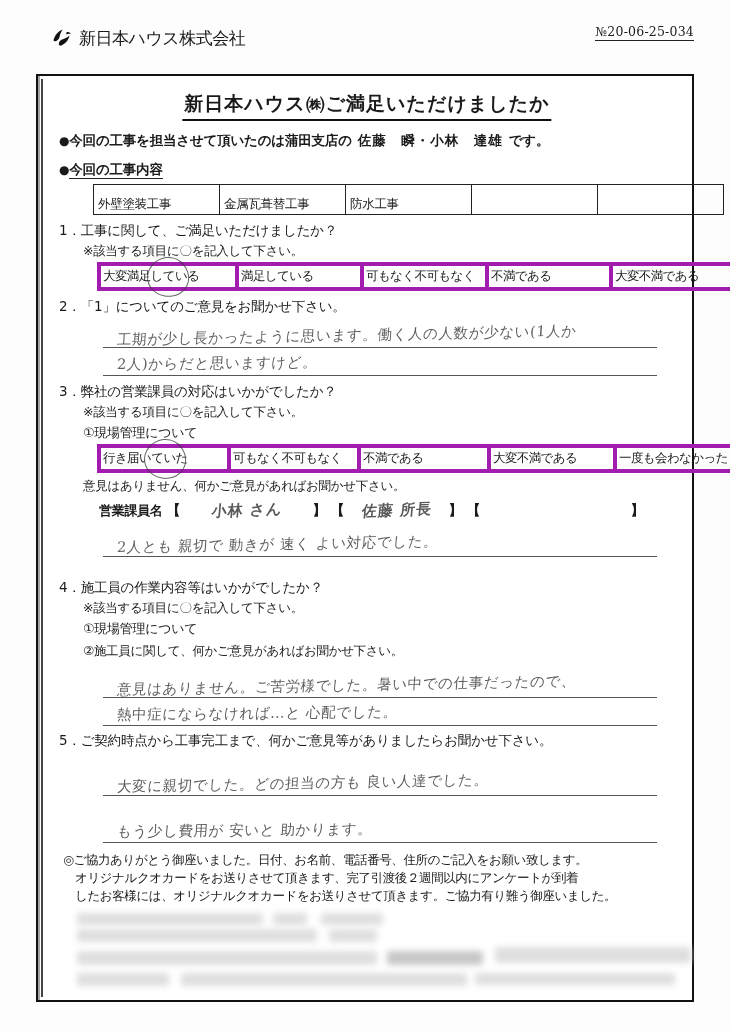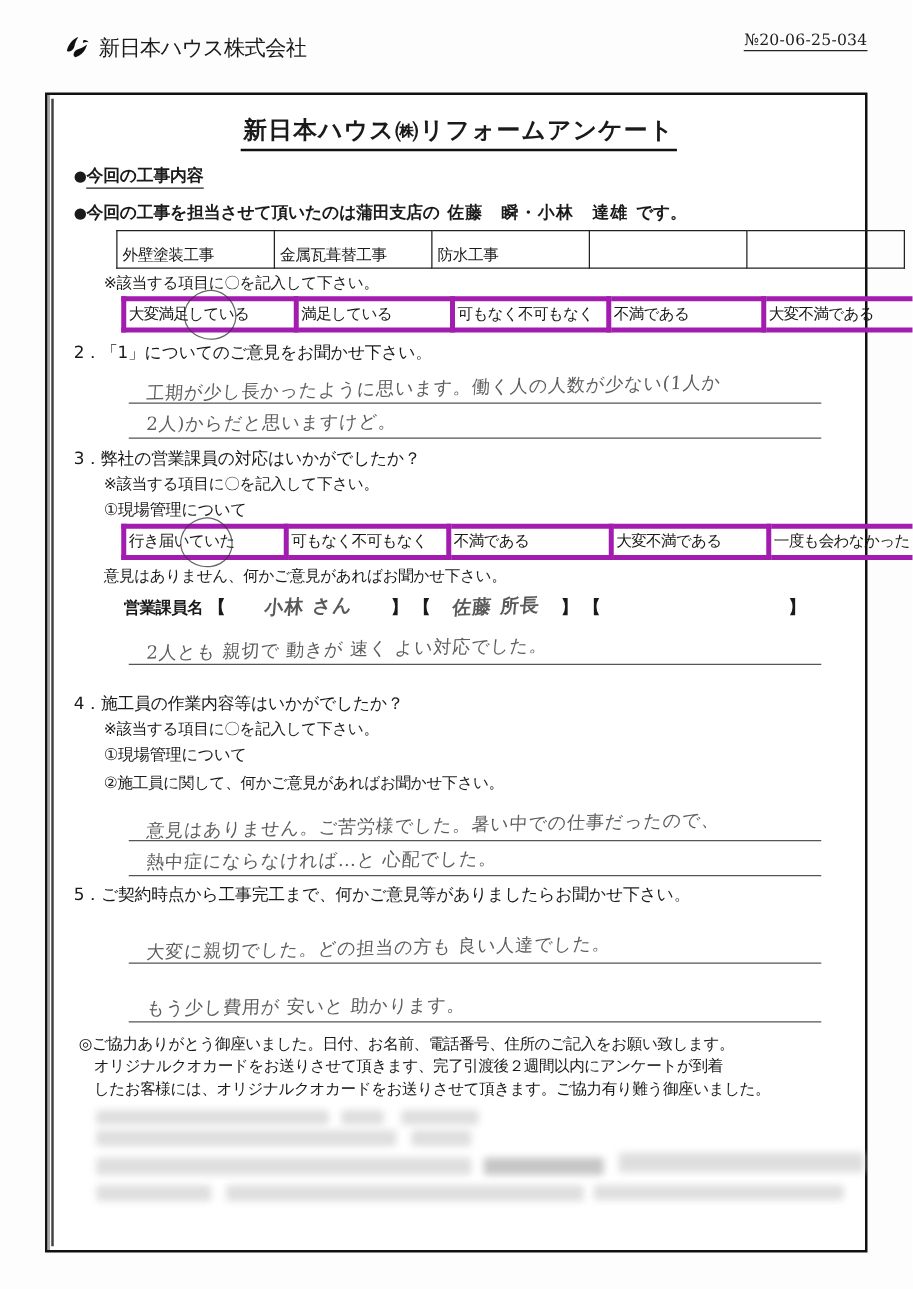--- a/index.html
+++ b/index.html
@@ -277,45 +277,48 @@
     <div class="ref-numbers">
       <div class="ref-col">
         <span class="ref-no">№20-06-25-034</span>
       </div>
     </div>
   </div>
 
   <div class="frame">
    <div class="frame-inner">
 
-    <div class="doc-title">新日本ハウス㈱リフォームアンケート</div>
+    <div class="doc-title">新日本ハウス㈱ご満足いただけましたか</div>
+
+    
+    <div class="bullet-line">
+      <span class="dot">●</span><span>今回の工事を担当させて頂いたのは蒲田支店の</span><span class="staff-name">佐藤　瞬・小林　達雄</span><span>です。</span>
+    </div>
 
     
     <div class="bullet-line">
       <span class="dot">●</span><span class="underline-label">今回の工事内容</span>
-    </div>
-
-    
-    <div class="bullet-line">
-      <span class="dot">●</span><span>今回の工事を担当させて頂いたのは蒲田支店の</span><span class="staff-name">佐藤　瞬・小林　達雄</span><span>です。</span>
     </div>
 
     <table class="grid work-table">
       <tbody>
             <tr>
         <td style="width:118px">外壁塗装工事</td>
         <td style="width:118px">金属瓦葺替工事</td>
         <td style="width:118px">防水工事</td>
         <td style="width:118px"></td>
         <td style="width:118px"></td>
       </tr>
     </tbody>
         </table>
 
     
+    <div class="q">
+      <span>1．</span><span>工事に関して、ご満足いただけましたか？</span>
+    </div>
     <div class="q-note">※該当する項目に〇を記入して下さい。</div>
     <table class="opt-table opt-q1">
       <tbody>
             <tr>
         <td style="width:130px">
           <span>大変満足している</span>
           <span class="circle-mark"></span>
         </td>
         <td style="width:117px">満足している</td>
         <td style="width:117px">可もなく不可もなく</td>

